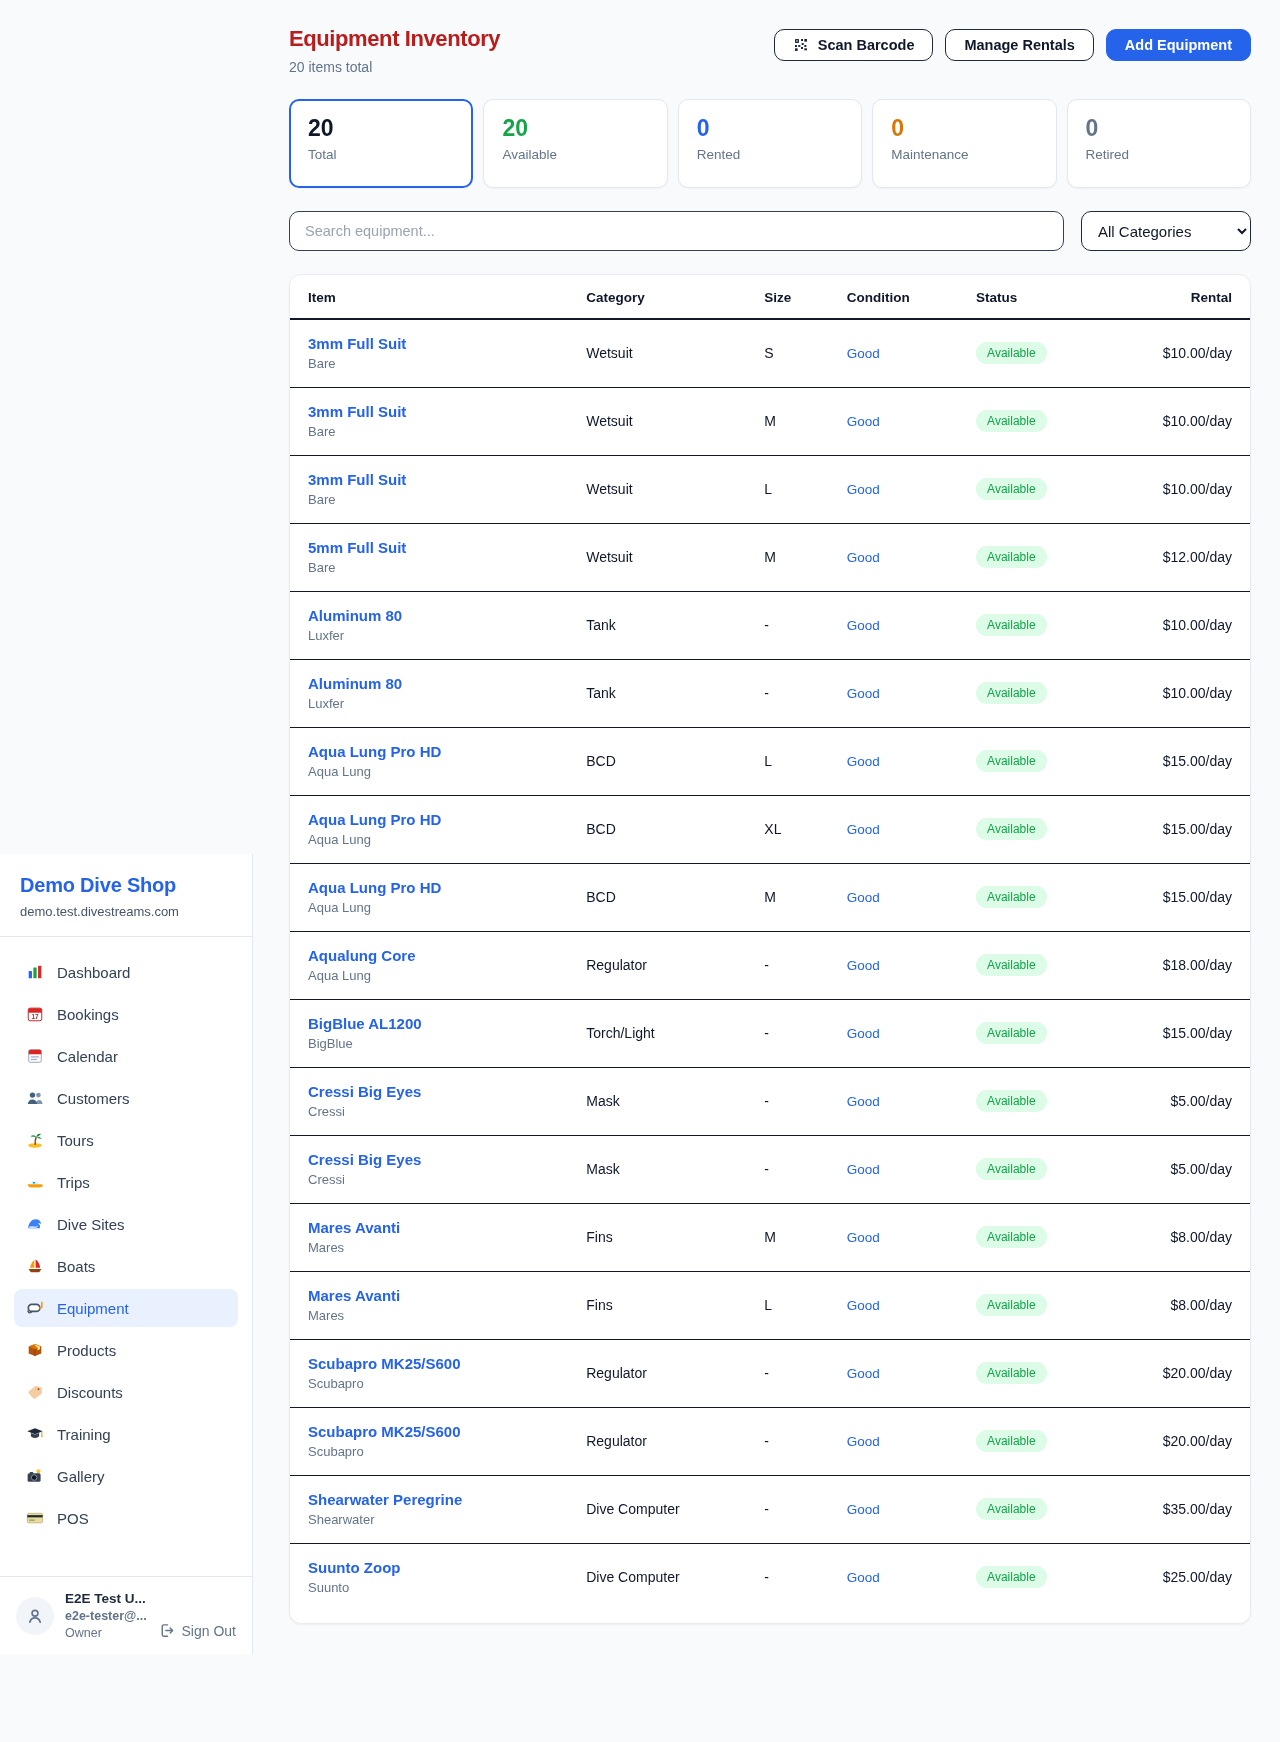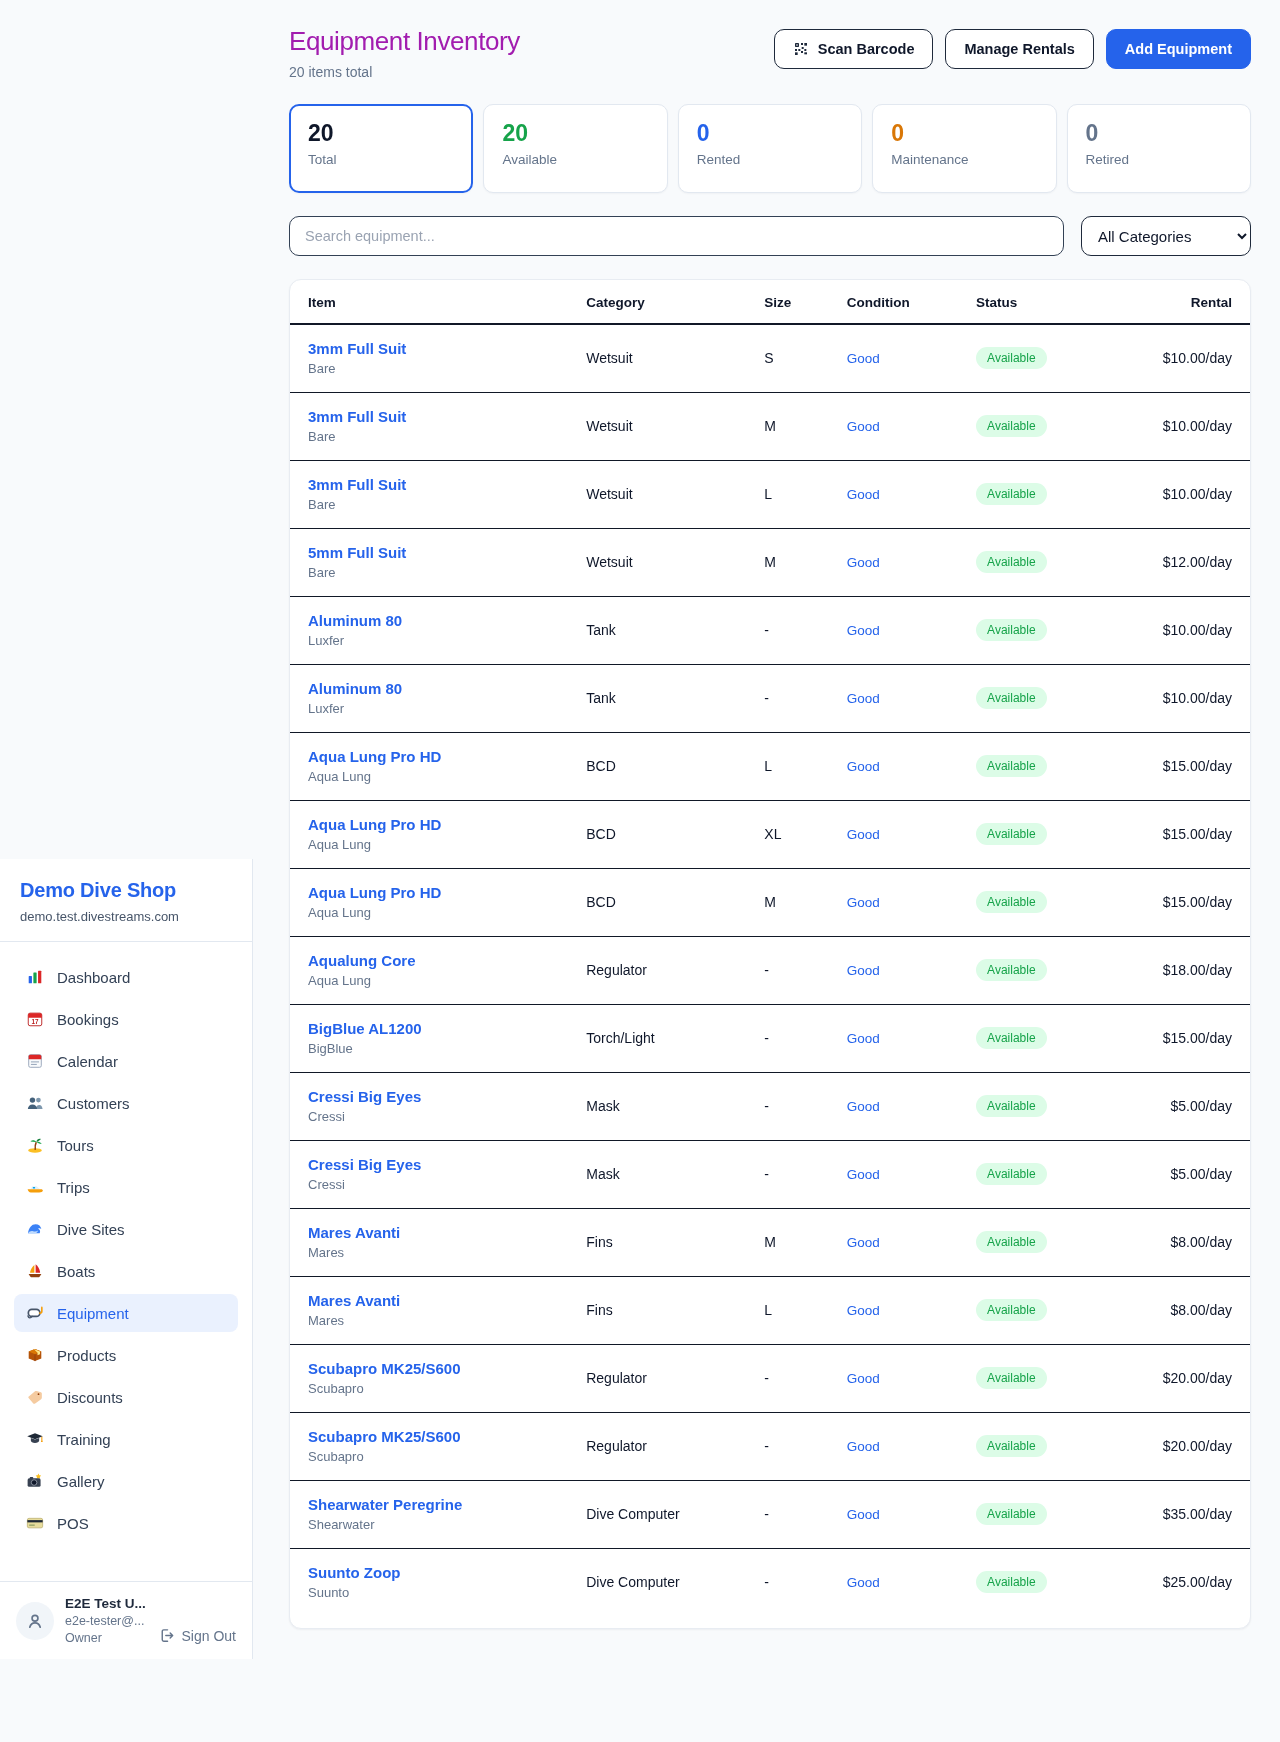--- a/index.html
+++ b/index.html
@@ -29,33 +29,33 @@
   .side-user {
     border-top:1px solid #e2e8f0; padding:14px 16px; display:flex; align-items:center; gap:11px;
   }
   .avatar {
     width:38px; height:38px; border-radius:50%; background:#f1f5f9; flex:none;
     display:flex; align-items:center; justify-content:center;
   }
   .avatar svg { width:22px; height:22px; }
   .user-meta { flex:1; min-width:0; }
   .user-name { font-size:13.5px; font-weight:700; color:#1e293b; white-space:nowrap; }
-  .user-email { font-size:12.5px; color:#64748b; margin-top:3px; white-space:nowrap; }
+  .user-email { font-size:12.5px; color:#64748b; margin-top:3px; white-space:nowrap;font-weight:bold; }
   .user-role { font-size:12.5px; color:#64748b; margin-top:3px; }
   .signout { display:flex; align-items:center; gap:7px; color:#64748b; font-size:14px; cursor:pointer; white-space:nowrap;margin-top:30px; }
   .signout svg { width:17px; height:17px; }
 
   
   .main { flex:1; padding:26px 29px 30px 36px; min-width:0; }
   .main-header { display:flex; justify-content:space-between; align-items:flex-start; }
-  .page-title { font-size:26px; font-weight:400; letter-spacing:-0.4px; color:#a21caf; }
+  .page-title { font-size:22px; font-weight:700; letter-spacing:-0.4px; color:#b91c1c; }
   .page-sub { font-size:14px; color:#64748b; margin-top:7px; }
   .header-actions { display:flex; gap:12px; margin-top:3px; }
   .btn {
-    height:40px; padding:0 18px; border-radius:10px; font-size:14.5px; font-weight:600;
+    height:32px; padding:0 18px; border-radius:10px; font-size:14.5px; font-weight:600;
     display:inline-flex; align-items:center; gap:9px; cursor:pointer;
     font-family:inherit; background:#fff; color:#0f172a; border:1.5px solid #1e293b;
   }
   .btn svg { width:16px; height:16px; }
   .btn-primary { background:#2563eb; border:1.5px solid #2563eb; color:#fff; }
 
   
   .stats { display:grid; grid-template-columns:repeat(5,1fr); gap:10px; margin-top:24px; }
   .stat-card {
     background:#fff; border:1px solid #e2e8f0; border-radius:10px; padding:15px 18px;

